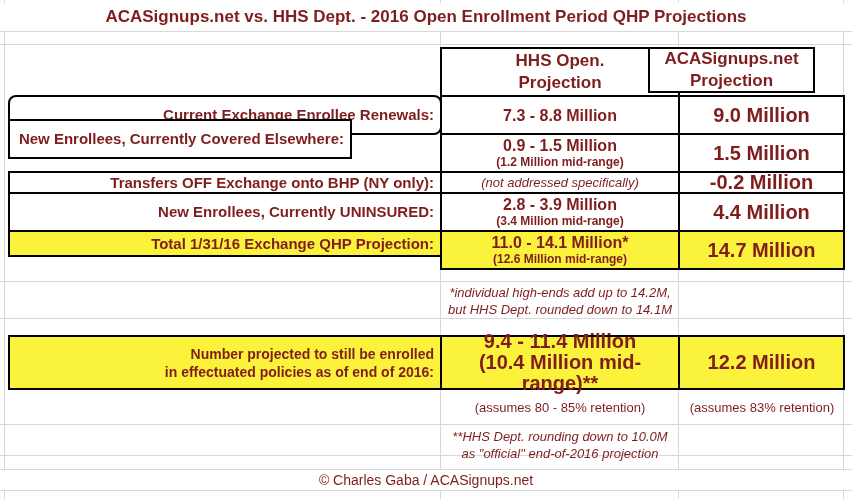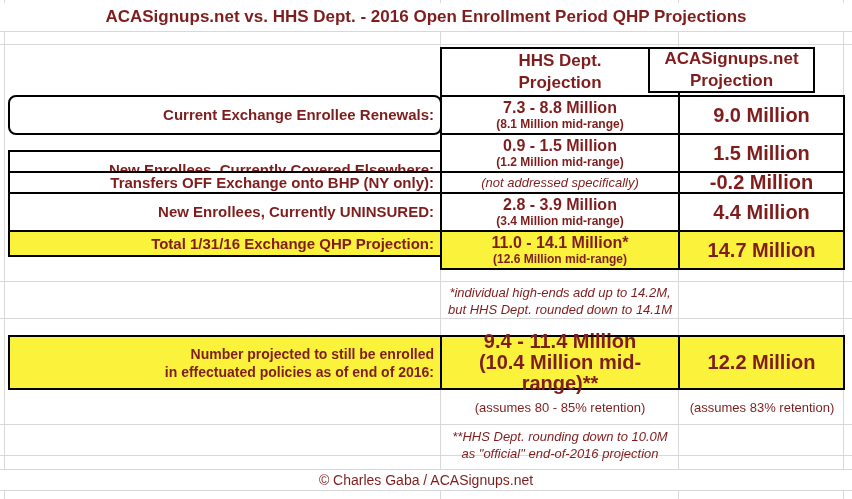--- a/index.html
+++ b/index.html
@@ -57,40 +57,39 @@
   <div class="gl h" style="top:469px"></div>
   <div class="gl h" style="top:490px"></div>
   <div class="gl v" style="left:4px"></div>
   <div class="gl v" style="left:440px"></div>
   <div class="gl v" style="left:678px"></div>
   <div class="gl v" style="left:843px"></div>
 
   <div class="band title">ACASignups.net vs. HHS Dept. - 2016 Open Enrollment Period QHP Projections</div>
 
   <div class="cell" style="left:440px;top:47px;width:240px;height:50px;">
-    <div class="hdr-line">HHS Dept.</div>
+    <div class="hdr-line">HHS Open.</div>
     <div class="hdr-line">Projection</div>
   </div>
   <div class="cell" style="left:648px;top:47px;width:167px;height:46px;">
     <div class="hdr-line">ACASignups.net</div>
     <div class="hdr-line">Projection</div>
   </div>
 
   <div class="cell label" style="left:8px;top:95px;width:434px;height:40px;border-radius:8px;">
     <div class="lbl-text">Current Exchange Enrollee Renewals:</div>
   </div>
   <div class="cell" style="left:440px;top:95px;width:240px;height:40px;">
     <div class="v-main">7.3 - 8.8 Million</div>
-    <div class="v-sub">(8.1 Million mid-range)</div>
   </div>
   <div class="cell" style="left:678px;top:95px;width:167px;height:40px;">
     <div class="aca-val">9.0 Million</div>
   </div>
 
-  <div class="cell label" style="left:8px;top:150px;width:434px;height:40px;">
+  <div class="cell label" style="left:8px;top:119px;width:344px;height:40px;">
     <div class="lbl-text">New Enrollees, Currently Covered Elsewhere:</div>
   </div>
   <div class="cell" style="left:440px;top:133px;width:240px;height:40px;">
     <div class="v-main">0.9 - 1.5 Million</div>
     <div class="v-sub">(1.2 Million mid-range)</div>
   </div>
   <div class="cell" style="left:678px;top:133px;width:167px;height:40px;">
     <div class="aca-val">1.5 Million</div>
   </div>
 

